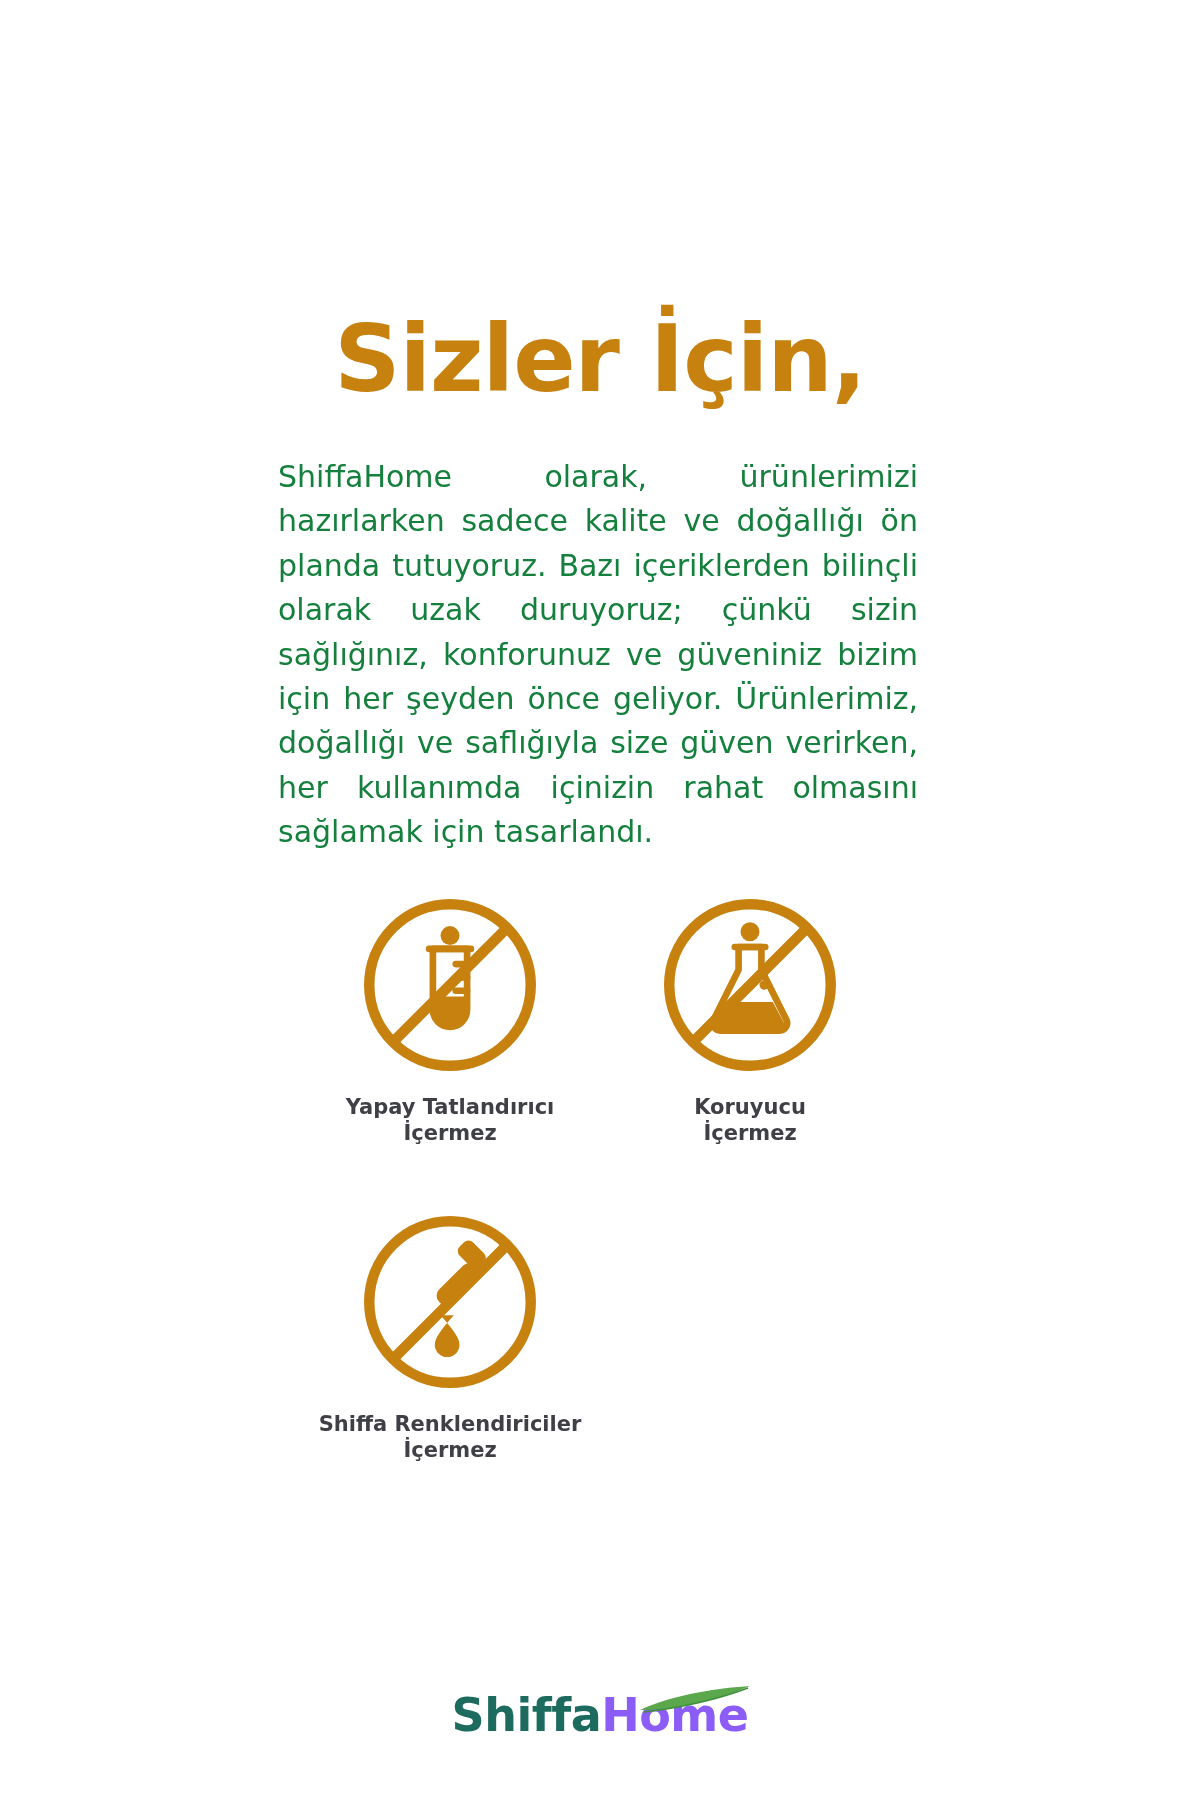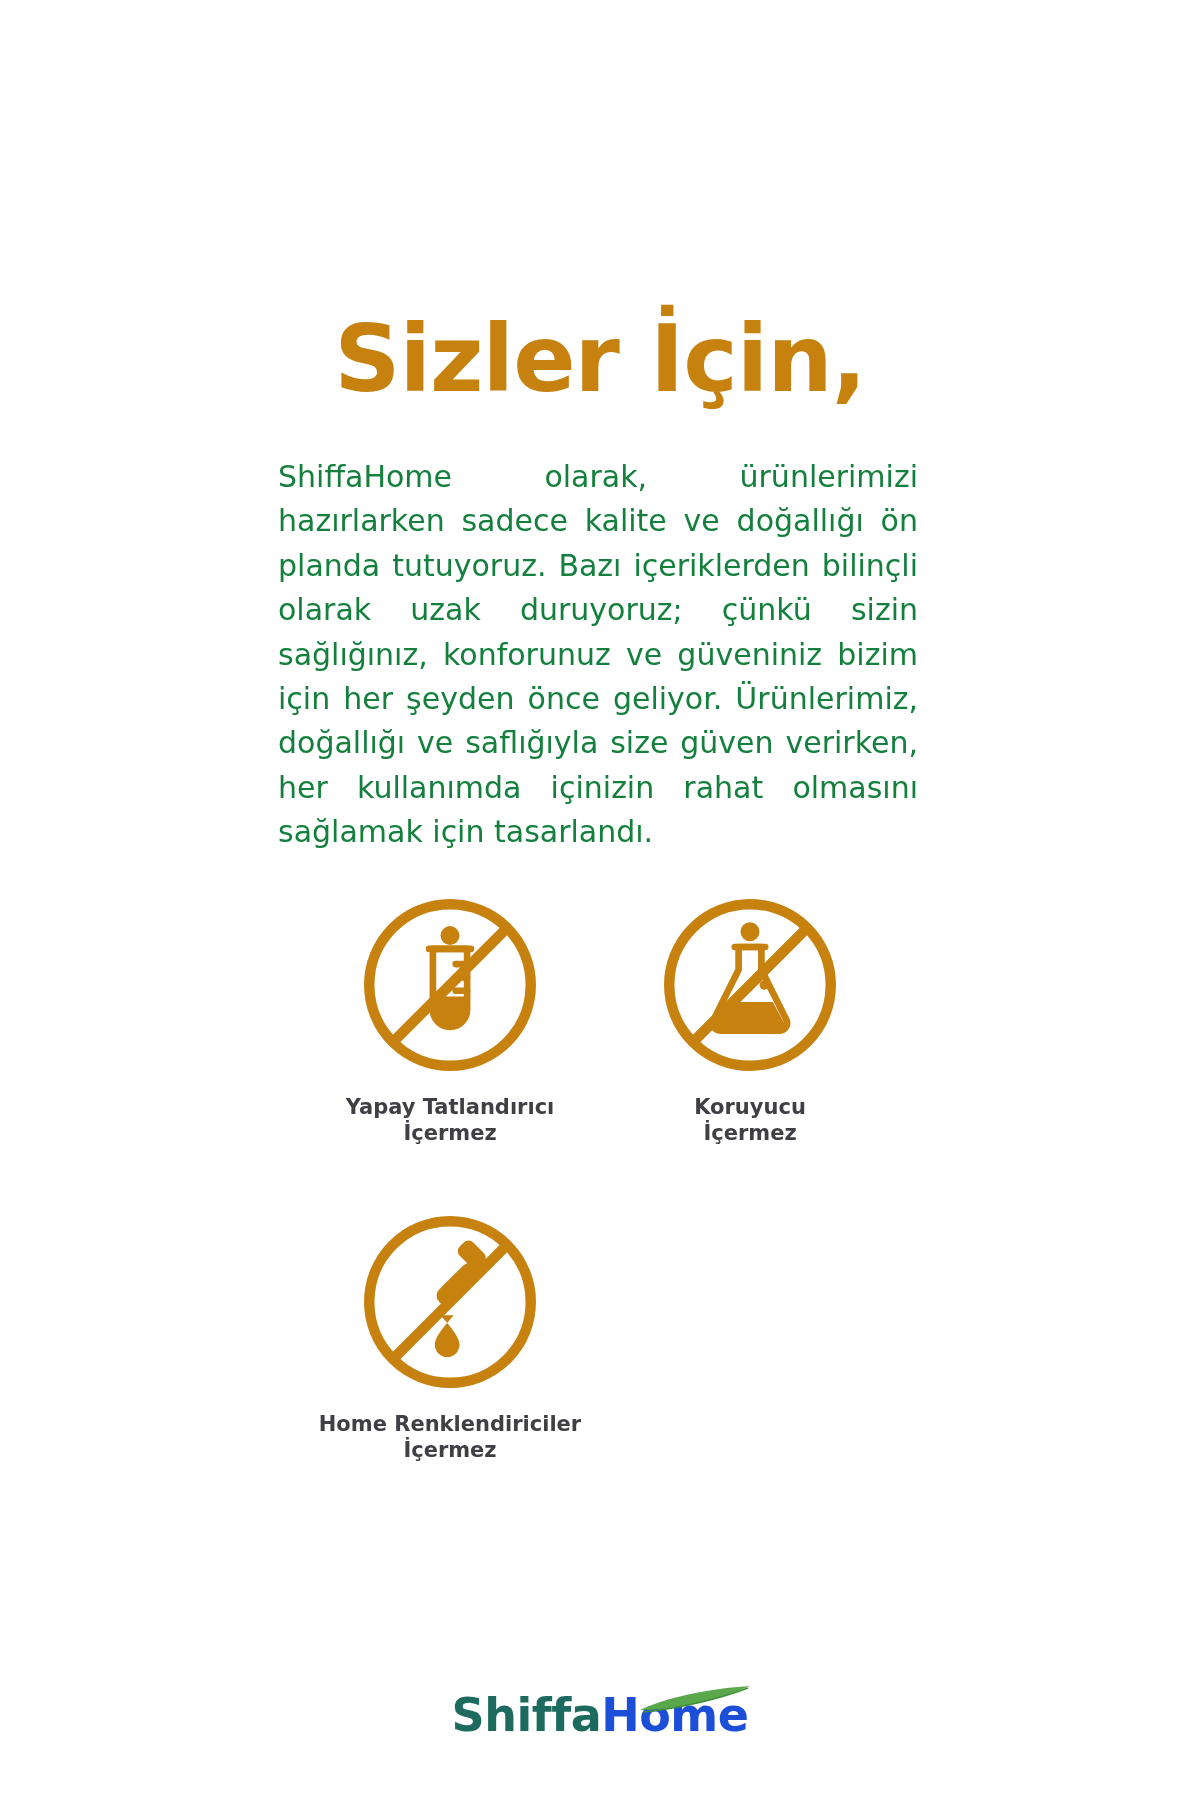--- a/index.html
+++ b/index.html
@@ -96,21 +96,21 @@
   .logo {
     position: relative;
     font-size: 46px;
     font-weight: 700;
     letter-spacing: -0.5px;
     font-family: "DejaVu Sans", sans-serif;
     color: #1d6b5f;
     display: inline-block;
   }
   .logo .shiffa { color: #1d6b5f; }
-  .logo .home { color: #1d4ed8; }
+  .logo .home { color: #8b5cf6; }
   .logo-leaf {
     position: absolute;
     top: -4px;
     right: -6px;
     width: 120px;
     height: 34px;
     pointer-events: none;
   }
 </style>
 </head>
@@ -159,21 +159,21 @@
     <div class="icon-cell">
       <svg class="icon-badge" viewBox="0 0 200 200">
         <circle cx="100" cy="100" r="85" fill="none" stroke="#c6810f" stroke-width="11"></circle>
         <g fill="#c6810f">
           <rect x="108" y="40" width="30" height="20" rx="7" transform="rotate(45 123 50)"></rect>
           <rect x="98" y="55" width="22" height="54" rx="9" transform="rotate(45 109 82)"></rect>
           <path d="M92 118 c-14 16 -20 24 -20 31 a13 13 0 0 0 26 0 c0 -7 -6 -15 -20 -31 z" transform="translate(12,-4)"></path>
         </g>
         <line x1="44" y1="156" x2="156" y2="44" stroke="#c6810f" stroke-width="11" stroke-linecap="round"></line>
       </svg>
-      <div class="icon-caption">Home Renklendiriciler
+      <div class="icon-caption">Shiffa Renklendiriciler
 İçermez</div>
     </div>
 
 
   </div>
 
   <div class="footer">
     <div class="logo">
       <span class="shiffa">Shiffa</span><span class="home">Home</span>
       <svg class="logo-leaf" viewBox="0 0 120 34">

